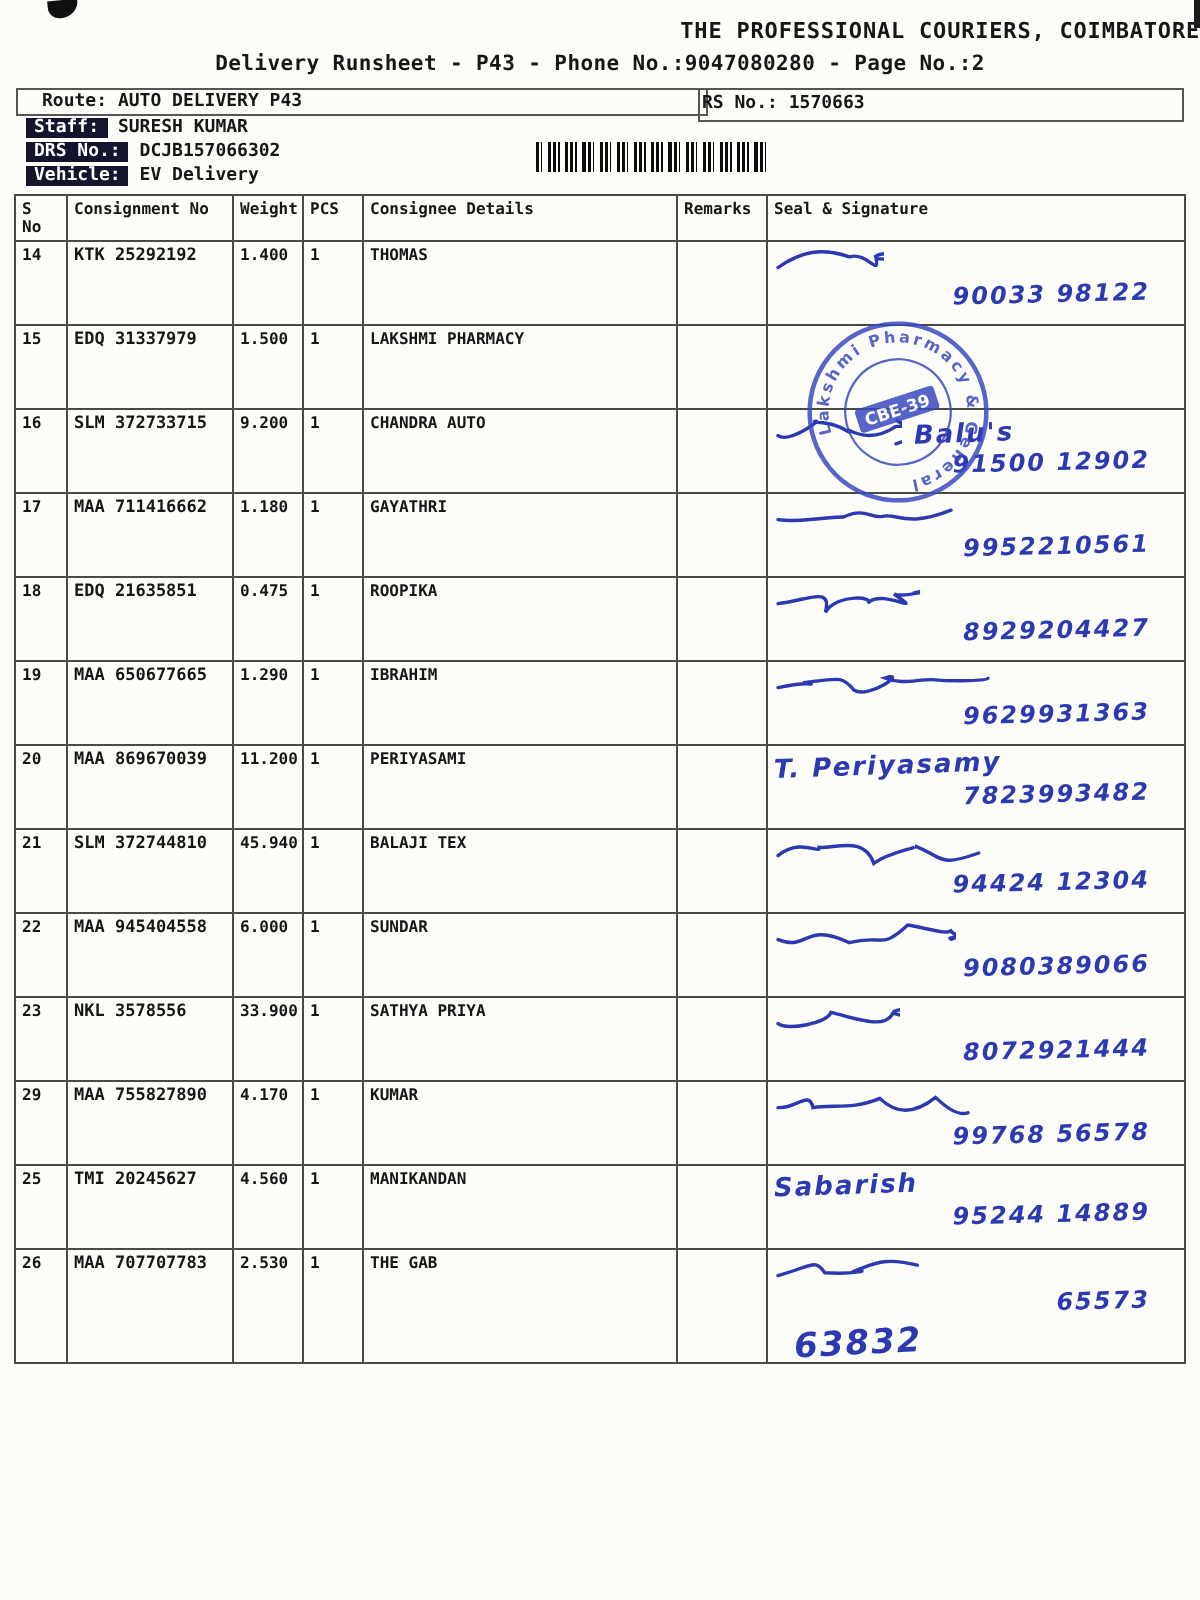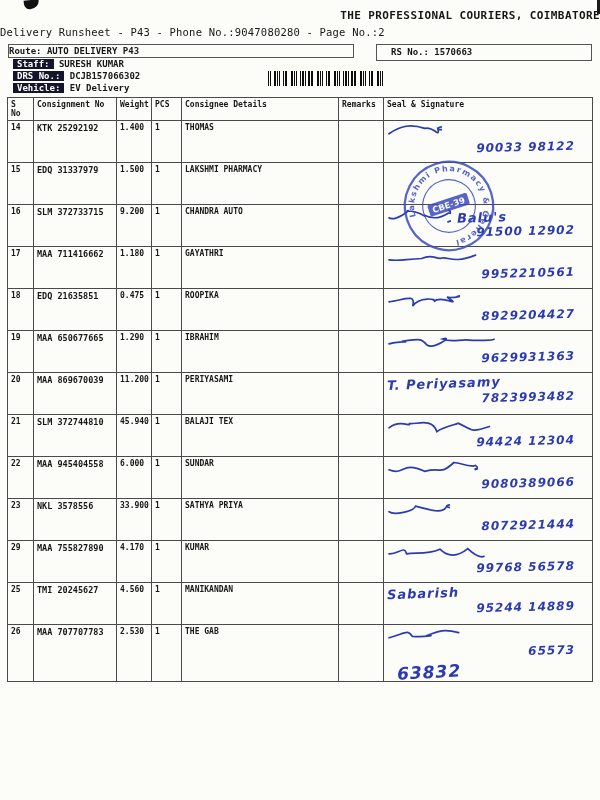--- a/index.html
+++ b/index.html
@@ -2,26 +2,26 @@
 <html><head>
 <meta charset="utf-8">
 <style>
   *{margin:0;padding:0;box-sizing:border-box}
   html,body{width:600px;height:800px}
   body{background:#dedddad9;font-family:"DejaVu Sans Mono",monospace;color:#161616}
   .page{position:relative;width:600px;height:800px;background:#fcfcf8;overflow:hidden}
   .scan-blob{position:absolute;left:24px;top:0;width:15px;height:9px;background:#101010;border-radius:0 0 70% 45%/0 0 100% 70%;transform:rotate(-6deg)}
   .scan-edge{position:absolute;right:0;top:0;width:3px;height:14px;background:#1c1c1c}
   .title{text-align:right;font-size:11px;font-weight:bold;padding-top:9px;letter-spacing:.4px}
-  .subtitle{font-size:10.5px;font-weight:normal;margin-top:4px;letter-spacing:.2px}
+  .subtitle{text-align:center;font-size:10.5px;font-weight:bold;margin-top:4px;letter-spacing:.2px}
   .info{position:relative;margin:6px 8px 0;height:48px;font-size:9px;font-weight:bold}
-  .route-line{border:1px solid #555;width:346px;padding:1px 0;line-height:10px}
+  .route-line{border:1px solid #555;width:346px;padding:1px 12px;line-height:10px}
   .info-line{padding:1px 5px;line-height:10px}
   .lbl-dark{background:#14142c;color:#fff;padding:0 4px}
-  .rs-box{position:absolute;top:0;right:0;width:216px;border:1px solid #555;padding:2px 14px;line-height:11px}
+  .rs-box{position:absolute;top:0;right:0;width:243px;border:1px solid #555;padding:2px 1px;line-height:11px}
   .barcode{position:absolute;left:260px;top:27px;width:116px;height:15px;
     background:repeating-linear-gradient(90deg,#0d0d0d 0 1.5px,#fcfcf8 1.5px 2.5px,#0d0d0d 2.5px 3.2px,#fcfcf8 3.2px 6px,#0d0d0d 6px 7.6px,#fcfcf8 7.6px 8.6px)}
   table{border-collapse:collapse;width:585px;margin:5px auto 0;table-layout:fixed}
   th,td{border:1px solid #4a4a4a;font:bold 8px "DejaVu Sans Mono",monospace;padding:2px 3px;vertical-align:top;text-align:left;overflow:visible}
   th{height:13px}
   td{height:42px}
   td.c-consignment{font-size:8.5px}
   col.w-sno{width:26px}col.w-cons{width:83px}col.w-wt{width:35px}col.w-pcs{width:30px}col.w-cgd{width:157px}col.w-rem{width:45px}col.w-sig{width:209px}
   .sig-cell{position:relative}
   .sig-inner{display:flex;flex-direction:column;gap:0}

